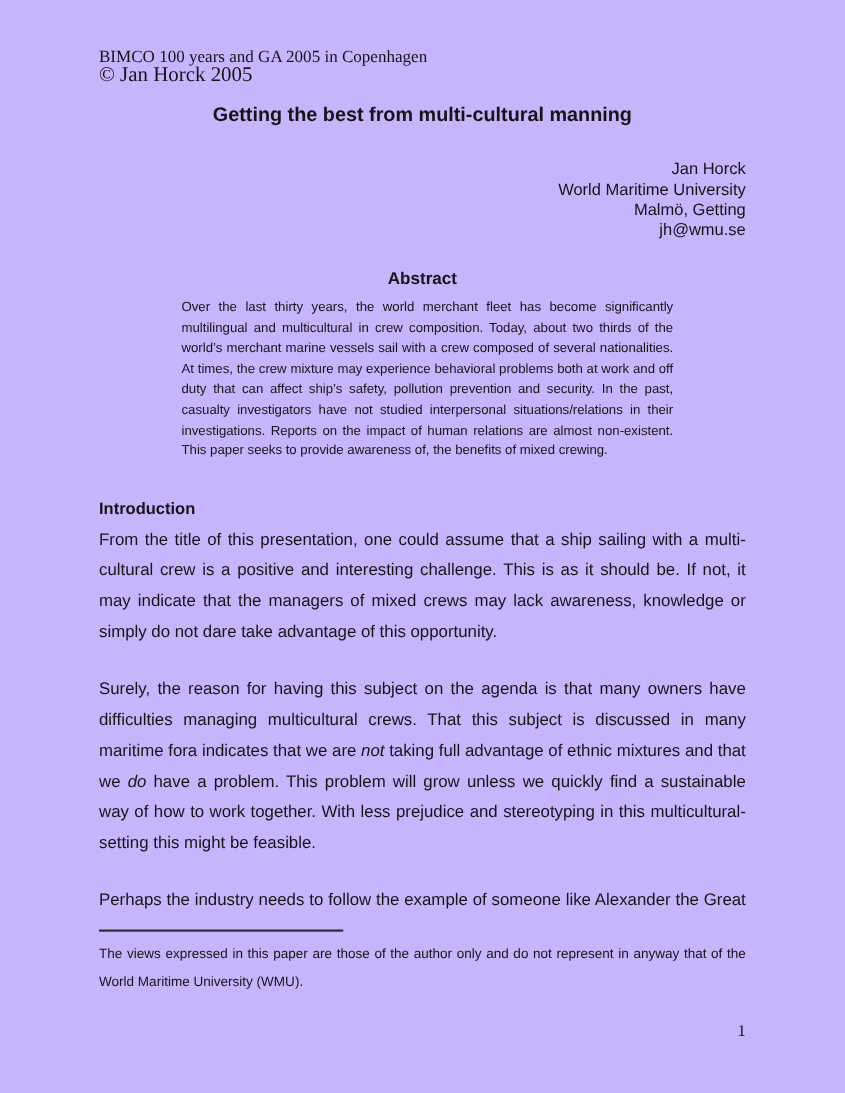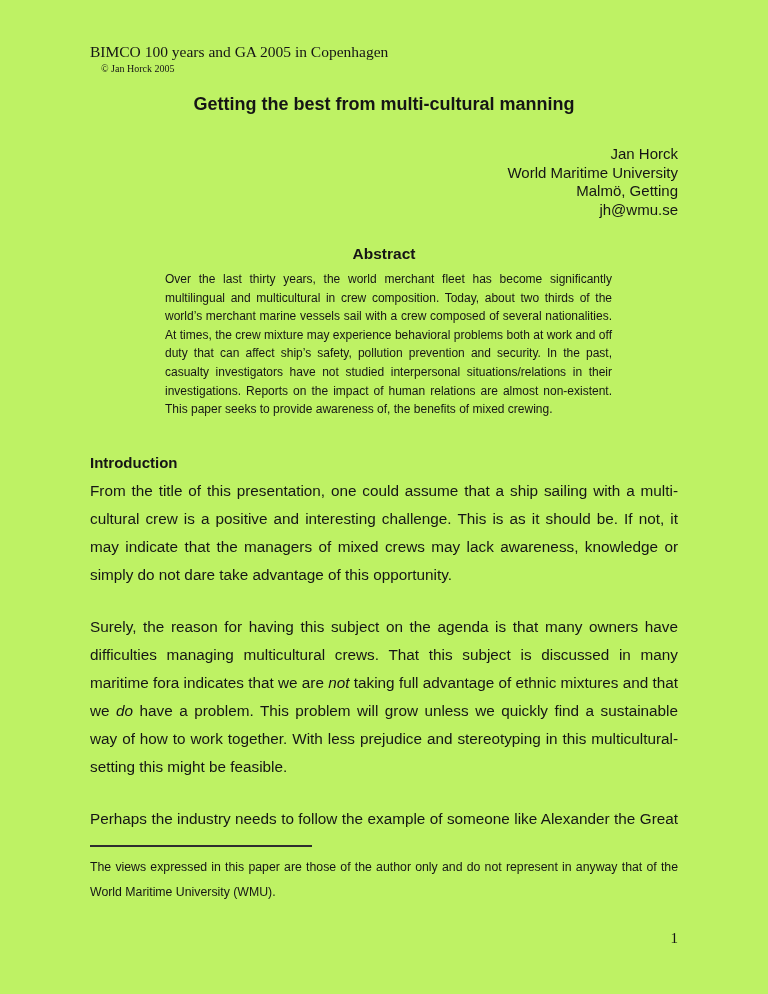--- a/index.html
+++ b/index.html
@@ -5,36 +5,35 @@
   * { box-sizing: border-box; }
   html, body {
     margin: 0;
     padding: 0;
     background: #ffffff;
   }
   .page {
     position: relative;
     width: 768px;
     height: 994px;
-    background: #bef264;
+    background: #c4b5fd;
     padding: 42px 90px 0 90px;
     overflow: hidden;
     font-family: "Liberation Sans", sans-serif;
     color: #151515;
   }
   .serif { font-family: "Liberation Serif", serif; }
 
   .header-event {
     font-size: 15.5px;
     line-height: 19px;
   }
   .header-copyright {
-    font-size: 10px;
+    font-size: 19px;
     line-height: 15px;
-    margin-left: 11px;
   }
   .doc-title {
     margin: 17px 0 0 0;
     font-size: 18px;
     font-weight: bold;
     line-height: 22px;
     text-align: center;
   }
   .author-block {
     margin-top: 30px;

